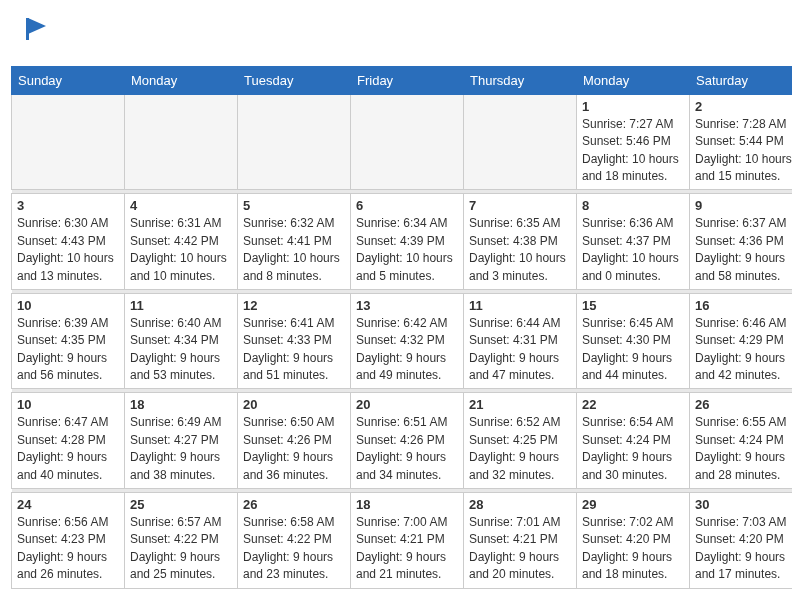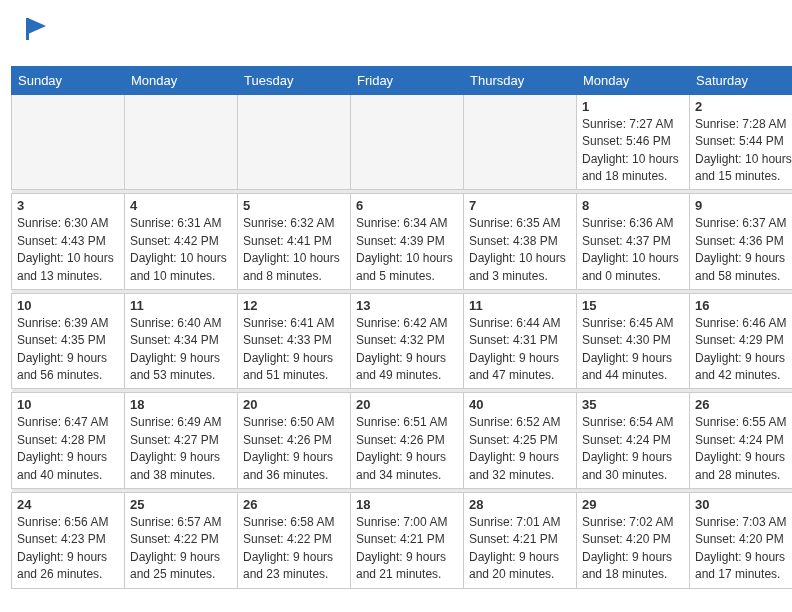--- a/index.html
+++ b/index.html
@@ -175,25 +175,25 @@
         </td>
         <td>
           <span class="day-num">20</span>
           <div class="day-info">Sunrise: 6:50 AM<br>Sunset: 4:26 PM<br>Daylight: 9 hours and 36 minutes.</div>
         </td>
         <td>
           <span class="day-num">20</span>
           <div class="day-info">Sunrise: 6:51 AM<br>Sunset: 4:26 PM<br>Daylight: 9 hours and 34 minutes.</div>
         </td>
         <td>
-          <span class="day-num">40</span>
+          <span class="day-num">21</span>
           <div class="day-info">Sunrise: 6:52 AM<br>Sunset: 4:25 PM<br>Daylight: 9 hours and 32 minutes.</div>
         </td>
         <td>
-          <span class="day-num">35</span>
+          <span class="day-num">22</span>
           <div class="day-info">Sunrise: 6:54 AM<br>Sunset: 4:24 PM<br>Daylight: 9 hours and 30 minutes.</div>
         </td>
         <td>
           <span class="day-num">26</span>
           <div class="day-info">Sunrise: 6:55 AM<br>Sunset: 4:24 PM<br>Daylight: 9 hours and 28 minutes.</div>
         </td>
       </tr>
       <tr class="row-separator">
         <td></td>
         <td></td>

